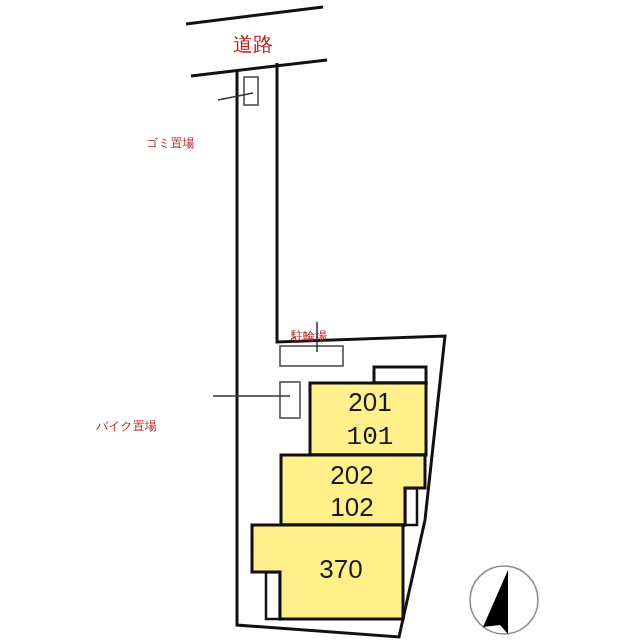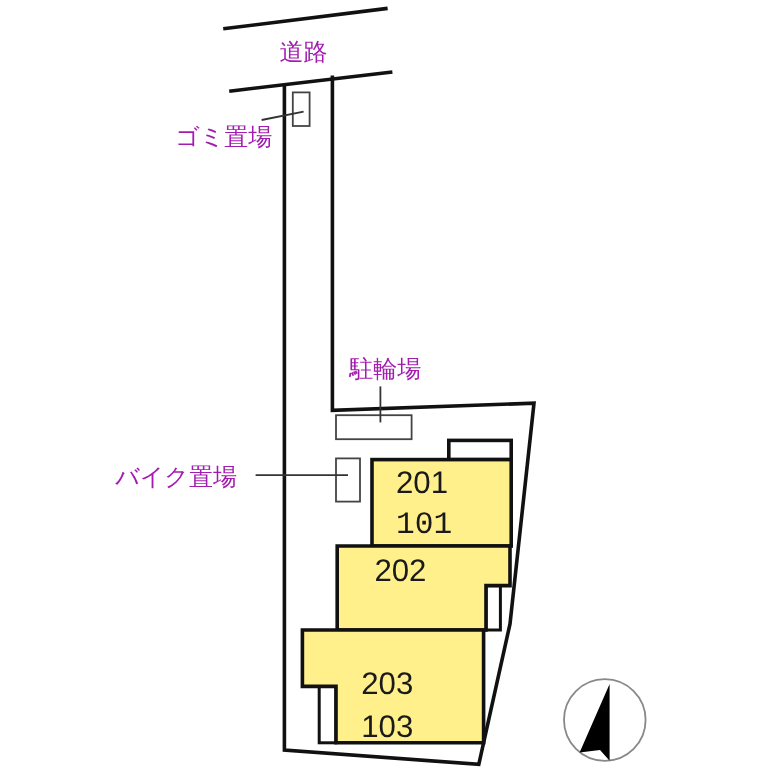--- a/index.html
+++ b/index.html
@@ -1,21 +1,21 @@
 <!DOCTYPE html>
 <html><head>
   <meta charset="utf-8">
   <style>
     html, body { margin: 0; padding: 0; background: #ffffff; }
     #canvas { position: relative; width: 640px; height: 640px; overflow: hidden; background: #ffffff; }
     svg { position: absolute; left: 0; top: 0; }
-    .lbl { position: absolute; font-family: Liberation Sans, sans-serif; color: #a21caf; white-space: nowrap; line-height: 1; }
+    .lbl { position: absolute; font-family: Liberation Sans, sans-serif; color: #b91c1c; white-space: nowrap; line-height: 1; }
     .lbl-road { font-size: 20px; }
-    .lbl-small { font-size: 20px; }
-    .unit-num { position: absolute; font-family: "Liberation Sans", sans-serif; font-size: 26px; color: #1a1a1a; line-height: 1; }
+    .lbl-small { font-size: 12px; margin-top: 32px; }
+    .unit-num { position: absolute; font-family: "Liberation Sans", sans-serif; font-size: 26px; color: #1a1a1a; text-align: center; line-height: 1; }
   </style>
 </head>
 <body>
 
 <div id="canvas">
   <svg width="640" height="640" viewBox="0 0 640 640">
 
     <line x1="186" y1="24" x2="323" y2="7" stroke="#111" stroke-width="3"></line>
     <line x1="191" y1="76" x2="327" y2="60" stroke="#111" stroke-width="3"></line>
 
@@ -49,15 +49,15 @@
   </svg>
 
   <div class="lbl lbl-road" style="left:233px; top:34px;">道路</div>
   <div class="lbl lbl-small" style="left:146px; top:105px;">ゴミ置場</div>
   <div class="lbl lbl-small" style="left:291px; top:298px;">駐輪場</div>
   <div class="lbl lbl-small" style="left:96px; top:388px;">バイク置場</div>
 
   <div class="unit-num" style="left:330px; top:389px; width:80px;">201</div>
   <div class="unit-num" style="left:330px; top:424px; width:80px;font-family:Liberation Mono, monospace;">101</div>
   <div class="unit-num" style="left:312px; top:462px; width:80px;">202</div>
-  <div class="unit-num" style="left:301px; top:556px; width:80px;">203</div>
-  <div class="unit-num" style="left:301px; top:592px; width:80px;">103</div>
+  <div class="unit-num" style="left:312px; top:494px; width:80px;">102</div>
+  <div class="unit-num" style="left:301px; top:556px; width:80px;">370</div>
 </div>
 
 </body></html>

